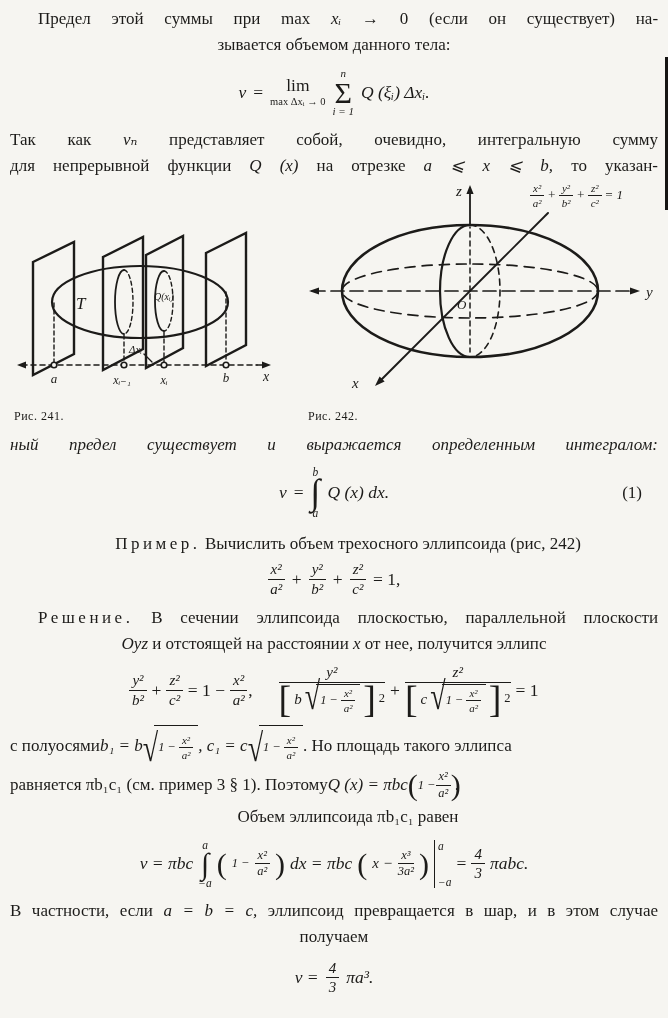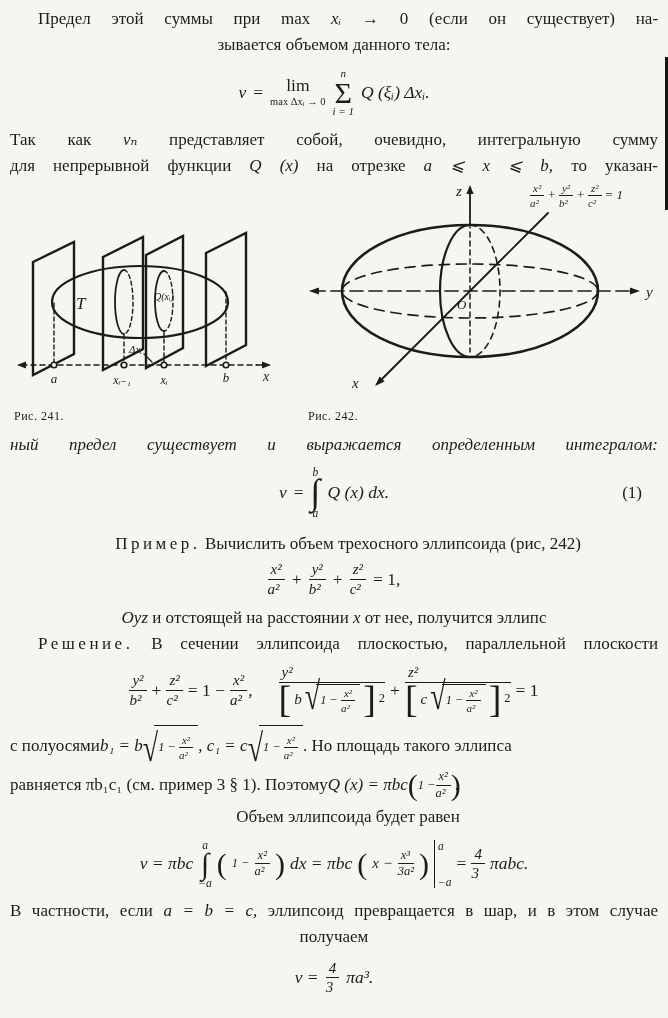--- a/index.html
+++ b/index.html
@@ -13,21 +13,21 @@
   .just{text-align:justify;text-align-last:justify;}
   .ind{text-indent:28px;}
   .it{font-style:italic;}
   .sp{letter-spacing:3.5px;}
   .flexline{display:flex;align-items:center;line-height:38px;white-space:nowrap;}
   
   .fx{display:flex;align-items:center;justify-content:center;gap:7px;font-size:17.5px;}
   .fwrap{position:relative;}
   .eqtag{position:absolute;right:16px;top:50%;transform:translateY(-50%);font-size:17px;}
   
-  .frac{display:inline-block;vertical-align:middle;font-style:italic;line-height:1.1;}
+  .frac{display:inline-block;text-align:center;vertical-align:middle;font-style:italic;line-height:1.1;}
   .frac .num{display:block;border-bottom:1.4px solid #1c1b19;padding:0 3px 1px;}
   .frac .den{display:block;padding-top:1px;}
   .f15{font-size:15px;} .f12{font-size:12.5px;} .f11{font-size:11px;}
   
   .stack{display:inline-flex;flex-direction:column;align-items:center;line-height:1;}
   .limsub{font-size:10.5px;margin-top:3px;}
   .sigma{font-size:30px;line-height:.85;font-style:normal;}
   .sumlim{font-size:11px;font-style:italic;line-height:1.15;}
   .intsign{font-size:36px;line-height:.82;font-style:normal;font-weight:300;}
   .intsm{font-size:30px;line-height:.85;font-style:normal;font-weight:300;}
@@ -203,22 +203,22 @@
         <span class="den">b²</span>
       </span>
     <span>+</span>
     <span class="frac f15">
         <span class="num">z²</span>
         <span class="den">c²</span>
       </span>
     <span>= 1,</span>
   </div>
 
+  <p class="p line just ind"><span class="sp">Решение.</span> <span>В сечении эллипсоида плоскостью, параллельной плоскости</span></p>
   <p class="p line"><span class="it">Oyz</span> <span>и отстоящей на расстоянии</span> <span class="it">x</span> <span>от нее, получится эллипс</span></p>
-  <p class="p line just ind"><span class="sp">Решение.</span> <span>В сечении эллипсоида плоскостью, параллельной плоскости</span></p>
 
   <div class="fx fm4" style="gap:5px;">
     <span class="frac f15">
         <span class="num">y²</span>
         <span class="den">b²</span>
       </span>
     <span>+</span>
     <span class="frac f15">
         <span class="num">z²</span>
         <span class="den">c²</span>
@@ -304,21 +304,21 @@
     <span class="bigp">(</span>
     <span class="f12 it">1 −</span>
     <span class="frac f12">
         <span class="num">x²</span>
         <span class="den">a²</span>
       </span>
     <span class="bigp">)</span>
     <span style="margin-left:-6px">.</span>
   </div>
 
-  <p class="p line ind"><span>Объем эллипсоида будет равен</span></p>
+  <p class="p line ind"><span>Объем эллипсоида πb₁c₁ равен</span></p>
 
   <div class="fx fm5" style="gap:5px;">
     <span class="it">v = πbc</span>
     <span class="stack">
       <span class="intlim">a</span>
       <span class="intsm">∫</span>
       <span class="intlim">−a</span>
     </span>
     <span class="bigp">(</span>
     <span class="f12 it">1 −</span>

